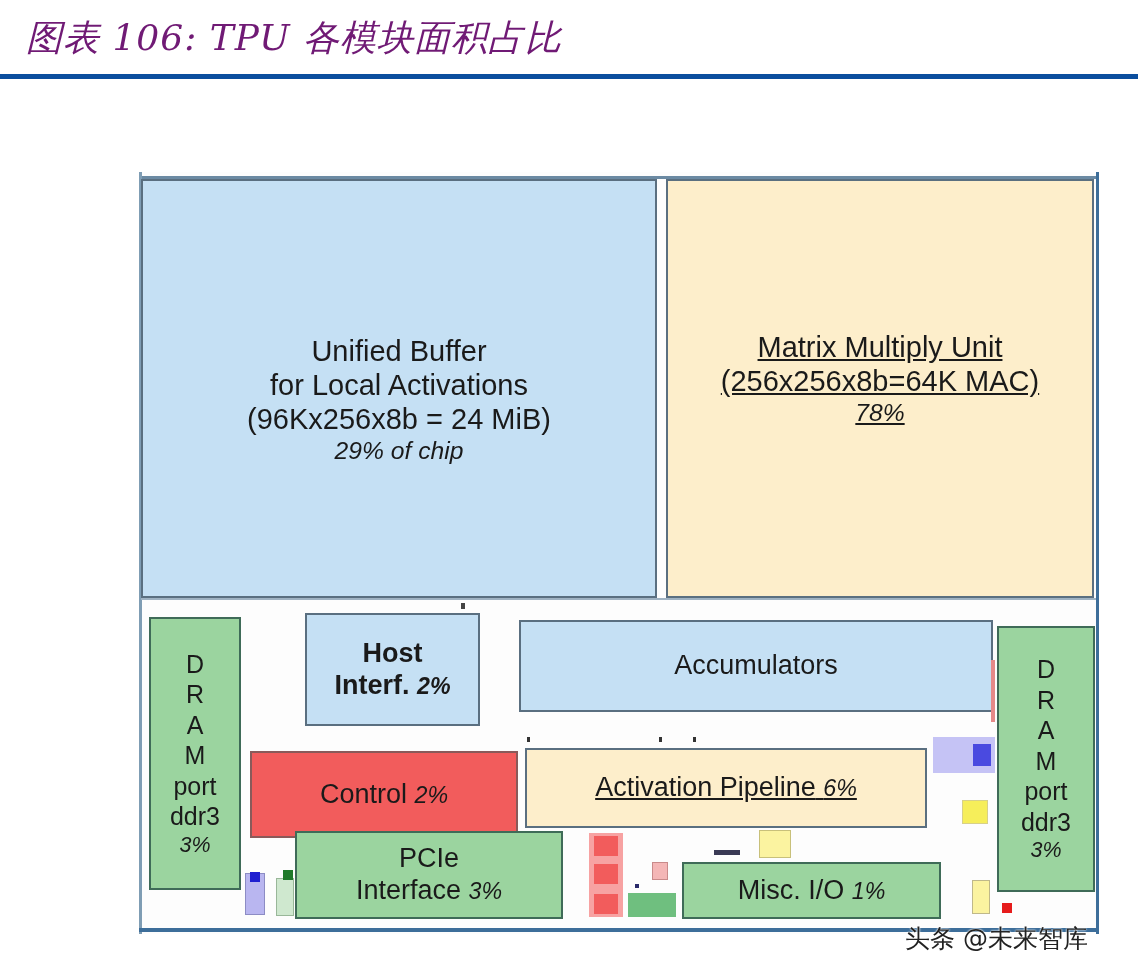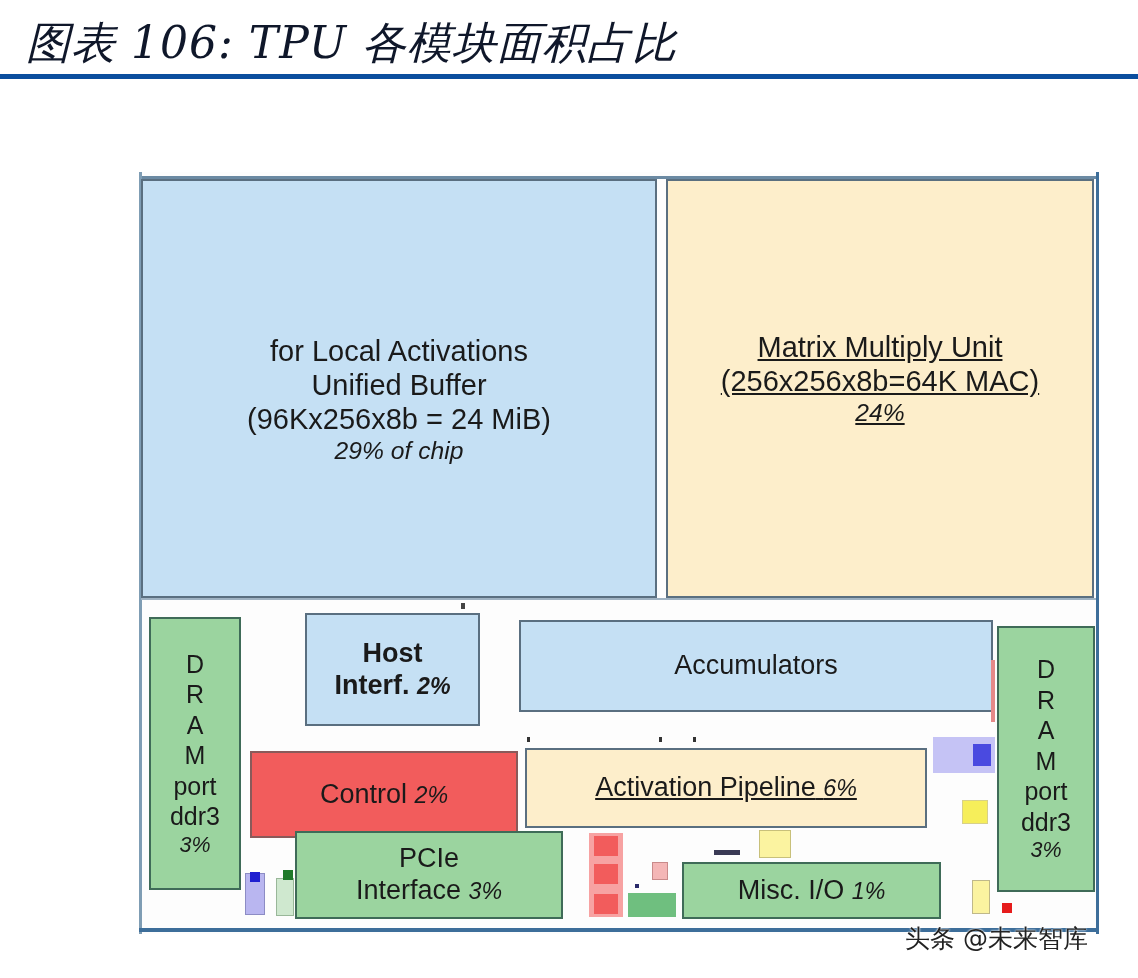--- a/index.html
+++ b/index.html
@@ -1,20 +1,20 @@
 <!DOCTYPE html>
 <html><head>
   <meta charset="utf-8">
   <style>
     html, body { margin: 0; padding: 0; background: #ffffff; }
     body { width: 1138px; height: 978px; position: relative; overflow: hidden; font-family: "Liberation Sans", sans-serif; }
     .title {
       position: absolute; left: 26px; top: 14px;
       font-family: "DejaVu Serif", serif; font-style: italic;
-      font-size: 44px; color: #0f172a; letter-spacing: 1px;
+      font-size: 36px; color: #701a75; letter-spacing: 1px;
     }
     .title-rule { position: absolute; left: 0; top: 74px; width: 1138px; height: 5px; background: #0b4e9e; }
     .chip { position: absolute; left: 139px; top: 172px; width: 960px; height: 762px; background: #fdfdfd; }
     .chip-border-left { position: absolute; left: 139px; top: 172px; width: 3px; height: 762px; background: #7f9db4; }
     .chip-border-right { position: absolute; left: 1096px; top: 172px; width: 3px; height: 762px; background: #3d6e9a; }
     .chip-border-bottom { position: absolute; left: 139px; top: 928px; width: 960px; height: 4px; background: #3d6e9a; }
     .chip-border-top { position: absolute; left: 139px; top: 176px; width: 960px; height: 3px; background: #6b8aa3; }
     .block {
       position: absolute; box-sizing: border-box; border: 2px solid #5a6f80;
       display: flex; flex-direction: column; align-items: center; justify-content: center;
@@ -42,30 +42,30 @@
 <div class="title">图表 106:  TPU 各模块面积占比</div>
 <div class="title-rule"></div>
 
 <div class="chip"></div>
 <div class="chip-border-top"></div>
 <div class="chip-border-left"></div>
 <div class="chip-border-right"></div>
 <div class="chip-border-bottom"></div>
 
 <div class="block blue big" style="left:141px; top:179px; width:516px; height:419px; padding-top:22px;">
+  <div>Unified Buffer</div>
   <div>for Local Activations</div>
-  <div>Unified Buffer</div>
   <div>(96Kx256x8b = 24 MiB)</div>
   <div class="it">29% of chip</div>
 </div>
 
 <div class="block cream big" style="left:666px; top:179px; width:428px; height:419px; padding-bottom:20px;">
   <div>Matrix Multiply Unit</div>
   <div>(256x256x8b=64K MAC)</div>
-  <div class="it">24%</div>
+  <div class="it">78%</div>
 </div>
 
 <div class="small" style="left:141px; top:598px; width:955px; height:2px; background:#9fb2c2;"></div>
 <div class="small" style="left:461px; top:603px; width:4px; height:6px; background:#444;"></div>
 
 <div class="block green dram" style="left:149px; top:617px; width:92px; height:273px;">
   <div>D</div>
   <div>R</div>
   <div>A</div>
   <div>M</div>

